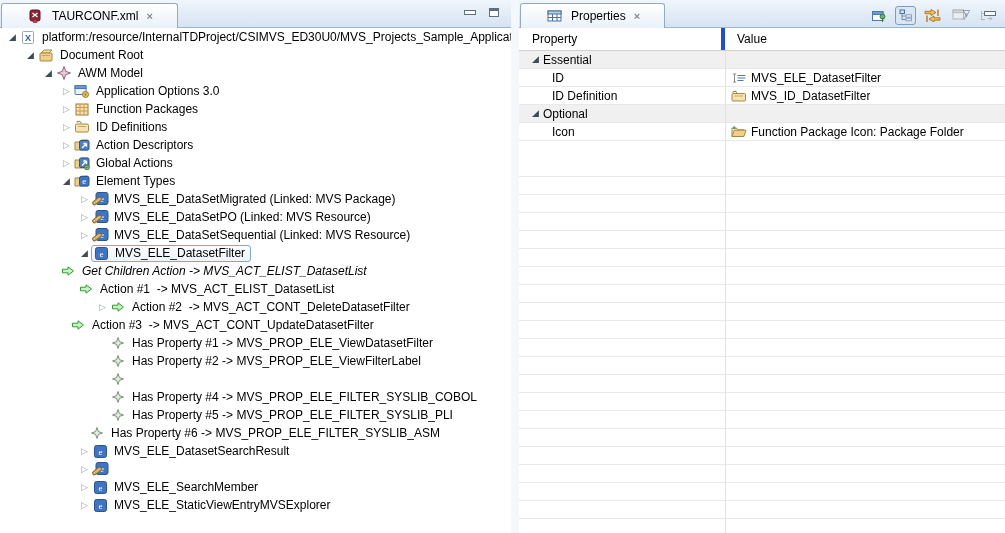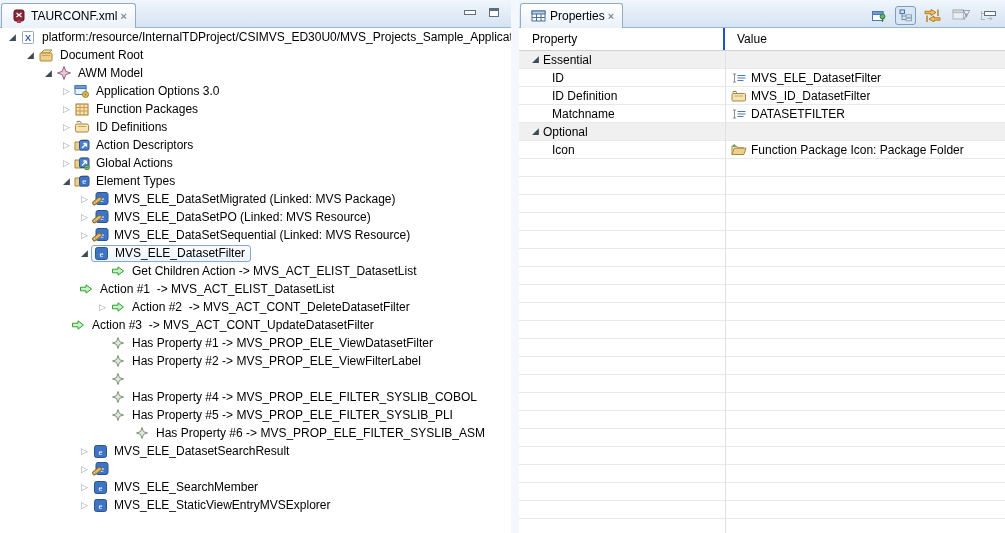--- a/index.html
+++ b/index.html
@@ -8,22 +8,22 @@
        font-size:12px;color:#000;}
   .pane{position:absolute;top:0;bottom:0;}
   .editor-pane{left:0;width:511px;}
   .props-pane{left:519px;width:486px;}
   .sash{position:absolute;left:511px;width:8px;top:0;bottom:0;background:#f4f8fc;}
 
   
   .tabbar{height:28px;background:linear-gradient(#f0f6fc,#d5e3f2);
           border-bottom:1px solid #9db6cf;display:flex;align-items:flex-end;
           position:relative;box-sizing:border-box;}
-  .tab{height:25px;box-sizing:border-box;display:flex;align-items:center;
-       padding:0 8px;margin-left:1px;background:linear-gradient(#ffffff,#e9f1fa);
+  .tab{height:25px;box-sizing:border-box;display:flex;align-items:center;gap:5px;
+       padding:0 24px;margin-left:1px;background:linear-gradient(#ffffff,#e9f1fa);
        border:1px solid #96abc3;border-bottom:none;border-radius:3px 3px 0 0;
        margin-bottom:-1px;position:relative;z-index:2;white-space:nowrap;}
   .close{color:#848b94;font-weight:bold;font-size:11px;line-height:1;margin-left:3px;cursor:default;}
   .pane-btns{position:absolute;right:12px;top:8px;display:flex;gap:13px;align-items:center;z-index:3;}
   .btn-min{width:10px;height:3px;border:1px solid #5f6f7f;background:#fdfdfd;}
   .btn-max{width:10px;height:9px;border:1px solid #5f6f7f;border-top:3px solid #5f6f7f;background:#fdfdfd;box-sizing:border-box;}
 
   
   .tree{position:absolute;top:28px;left:0;right:0;bottom:0;background:#fff;overflow:hidden;}
   .trow{height:18px;display:flex;align-items:center;white-space:nowrap;}
@@ -40,21 +40,21 @@
   
   .props-toolbar{position:absolute;right:8px;top:6px;display:flex;align-items:center;gap:6px;z-index:3;}
   .tbtn{width:21px;height:19px;display:flex;align-items:center;justify-content:center;box-sizing:border-box;}
   .tbtn.pressed{border:1px solid #7d9ebf;background:#d9e7f5;border-radius:3px;}
   .tbtn.disabled{opacity:.45;}
   .menu-glyph{font-size:9px;color:#4f5f6f;font-family:"DejaVu Sans",sans-serif;}
 
   .props-header{position:absolute;top:28px;left:0;right:0;height:23px;background:#fff;
                 border-bottom:1px solid #cfcfcf;display:flex;align-items:stretch;box-sizing:border-box;}
   .col-prop{width:206px;flex:none;padding-left:13px;box-sizing:border-box;
-            border-right:2px solid #1d4ed8;display:flex;align-items:center;}
+            border-right:4px solid #1d4ed8;display:flex;align-items:center;}
   .col-val{padding-left:12px;display:flex;align-items:center;}
 
   .props-body{position:absolute;top:51px;left:0;right:0;bottom:0;background:#fff;}
   .vline{position:absolute;left:206px;top:0;bottom:0;width:1px;background:#e2e2e2;z-index:2;}
   .prow{height:18px;box-sizing:border-box;border-bottom:1px solid #e9e9e9;
         display:flex;align-items:center;white-space:nowrap;position:relative;z-index:1;}
   .prow.category{background:#f0f0f0;}
   .cat-twistie{width:11px;margin-left:13px;font-size:9px;color:#3d4a57;line-height:1;}
   .pname{width:206px;flex:none;padding-left:33px;box-sizing:border-box;overflow:hidden;}
   .pvalue{display:flex;align-items:center;gap:4px;padding-left:5px;overflow:hidden;}
@@ -230,21 +230,21 @@
           <span class="sel">
             <span class="icon">
               <svg width="13" height="13" viewBox="0 0 13 13">
                 <rect x="0.5" y="0.5" width="12" height="12" rx="2" fill="#3f74c4" stroke="#2a5592"></rect>
                 <text x="6.5" y="10" font-size="9" fill="#fff" text-anchor="middle" font-family="Liberation Serif">e</text>
               </svg>
             </span>
             <span class="tlabel">MVS_ELE_DatasetFilter</span>
           </span>
         </div>
-        <div class="trow" style="padding-left: 96px;">
+        <div class="trow" style="padding-left: 46px; font-style: italic;">
           <span class="twistie none"></span>
           <span class="icon">
             <svg width="14" height="12" viewBox="0 0 14 12">
               <path d="M1.5 4.2 h5.5 V1.8 L12.5 6 L7 10.2 V7.8 H1.5 Z" fill="#c9f0c9" stroke="#2ea02e"></path>
             </svg>
           </span>
           <span class="tlabel">Get Children Action -&gt; MVS_ACT_ELIST_DatasetList</span>
         </div>
         <div class="trow" style="padding-left: 64px;">
           <span class="twistie none"></span>
@@ -310,21 +310,21 @@
         </div>
         <div class="trow" style="padding-left: 96px;">
           <span class="twistie none"></span>
           <span class="icon">
             <svg width="12" height="12" viewBox="0 0 12 12">
               <path d="M6 0.5 L7.4 4.6 L11.5 6 L7.4 7.4 L6 11.5 L4.6 7.4 L0.5 6 L4.6 4.6 Z" fill="#e2ecdf" stroke="#7d8f7a"></path>
             </svg>
           </span>
           <span class="tlabel">Has Property #5 -&gt; MVS_PROP_ELE_FILTER_SYSLIB_PLI</span>
         </div>
-        <div class="trow" style="padding-left: 120px;">
+        <div class="trow" style="padding-left: 75px;">
           <span class="twistie none"></span>
           <span class="icon">
             <svg width="12" height="12" viewBox="0 0 12 12">
               <path d="M6 0.5 L7.4 4.6 L11.5 6 L7.4 7.4 L6 11.5 L4.6 7.4 L0.5 6 L4.6 4.6 Z" fill="#e2ecdf" stroke="#7d8f7a"></path>
             </svg>
           </span>
           <span class="tlabel">Has Property #6 -&gt; MVS_PROP_ELE_FILTER_SYSLIB_ASM</span>
         </div>
         <div class="trow" style="padding-left: 78px;">
           <span class="twistie collapsed">▷</span>
@@ -474,32 +474,20 @@
               <span class="icon" style="margin: 0px; width: 17px;">
                 <svg width="16" height="12" viewBox="0 0 16 12">
                   <path d="M1.5 2 q3-1.8 4.5 .6" fill="none" stroke="#7f6a2f"></path>
                   <rect x="1" y="3.5" width="13.5" height="7.5" rx="1" fill="#f5e3b3" stroke="#a8873f"></rect>
                   <line x1="3.5" y1="6" x2="12" y2="6" stroke="#c8a85a"></line>
                 </svg>
               </span>
               <span>MVS_ID_DatasetFilter</span>
             </div>
           </div>
-          <div class="prow">
-            <div class="pname">Matchname</div>
-            <div class="pvalue">
-              <span class="icon" style="margin: 0px; width: 17px;">
-                <svg width="14" height="12" viewBox="0 0 14 12">
-                  <path d="M2.5 2 v8 M1 2 h3 M1 10 h3" stroke="#8a8a8a" fill="none"></path>
-                  <path d="M5.5 3.5 h8 M5.5 6 h8 M5.5 8.5 h6" stroke="#4a7ab5" stroke-width="1.2" fill="none"></path>
-                </svg>
-              </span>
-              <span>DATASETFILTER</span>
-            </div>
-          </div>
           <div class="prow category">
             <span class="cat-twistie">◢</span>
             <span>Optional</span>
           </div>
           <div class="prow">
             <div class="pname">Icon</div>
             <div class="pvalue">
               <span class="icon" style="margin: 0px; width: 17px;">
                 <svg width="17" height="13" viewBox="0 0 17 13">
                   <path d="M2 11.5 V3 h4.5 l1 1.8 H14" fill="#fdf2d2" stroke="#a8873f"></path>

